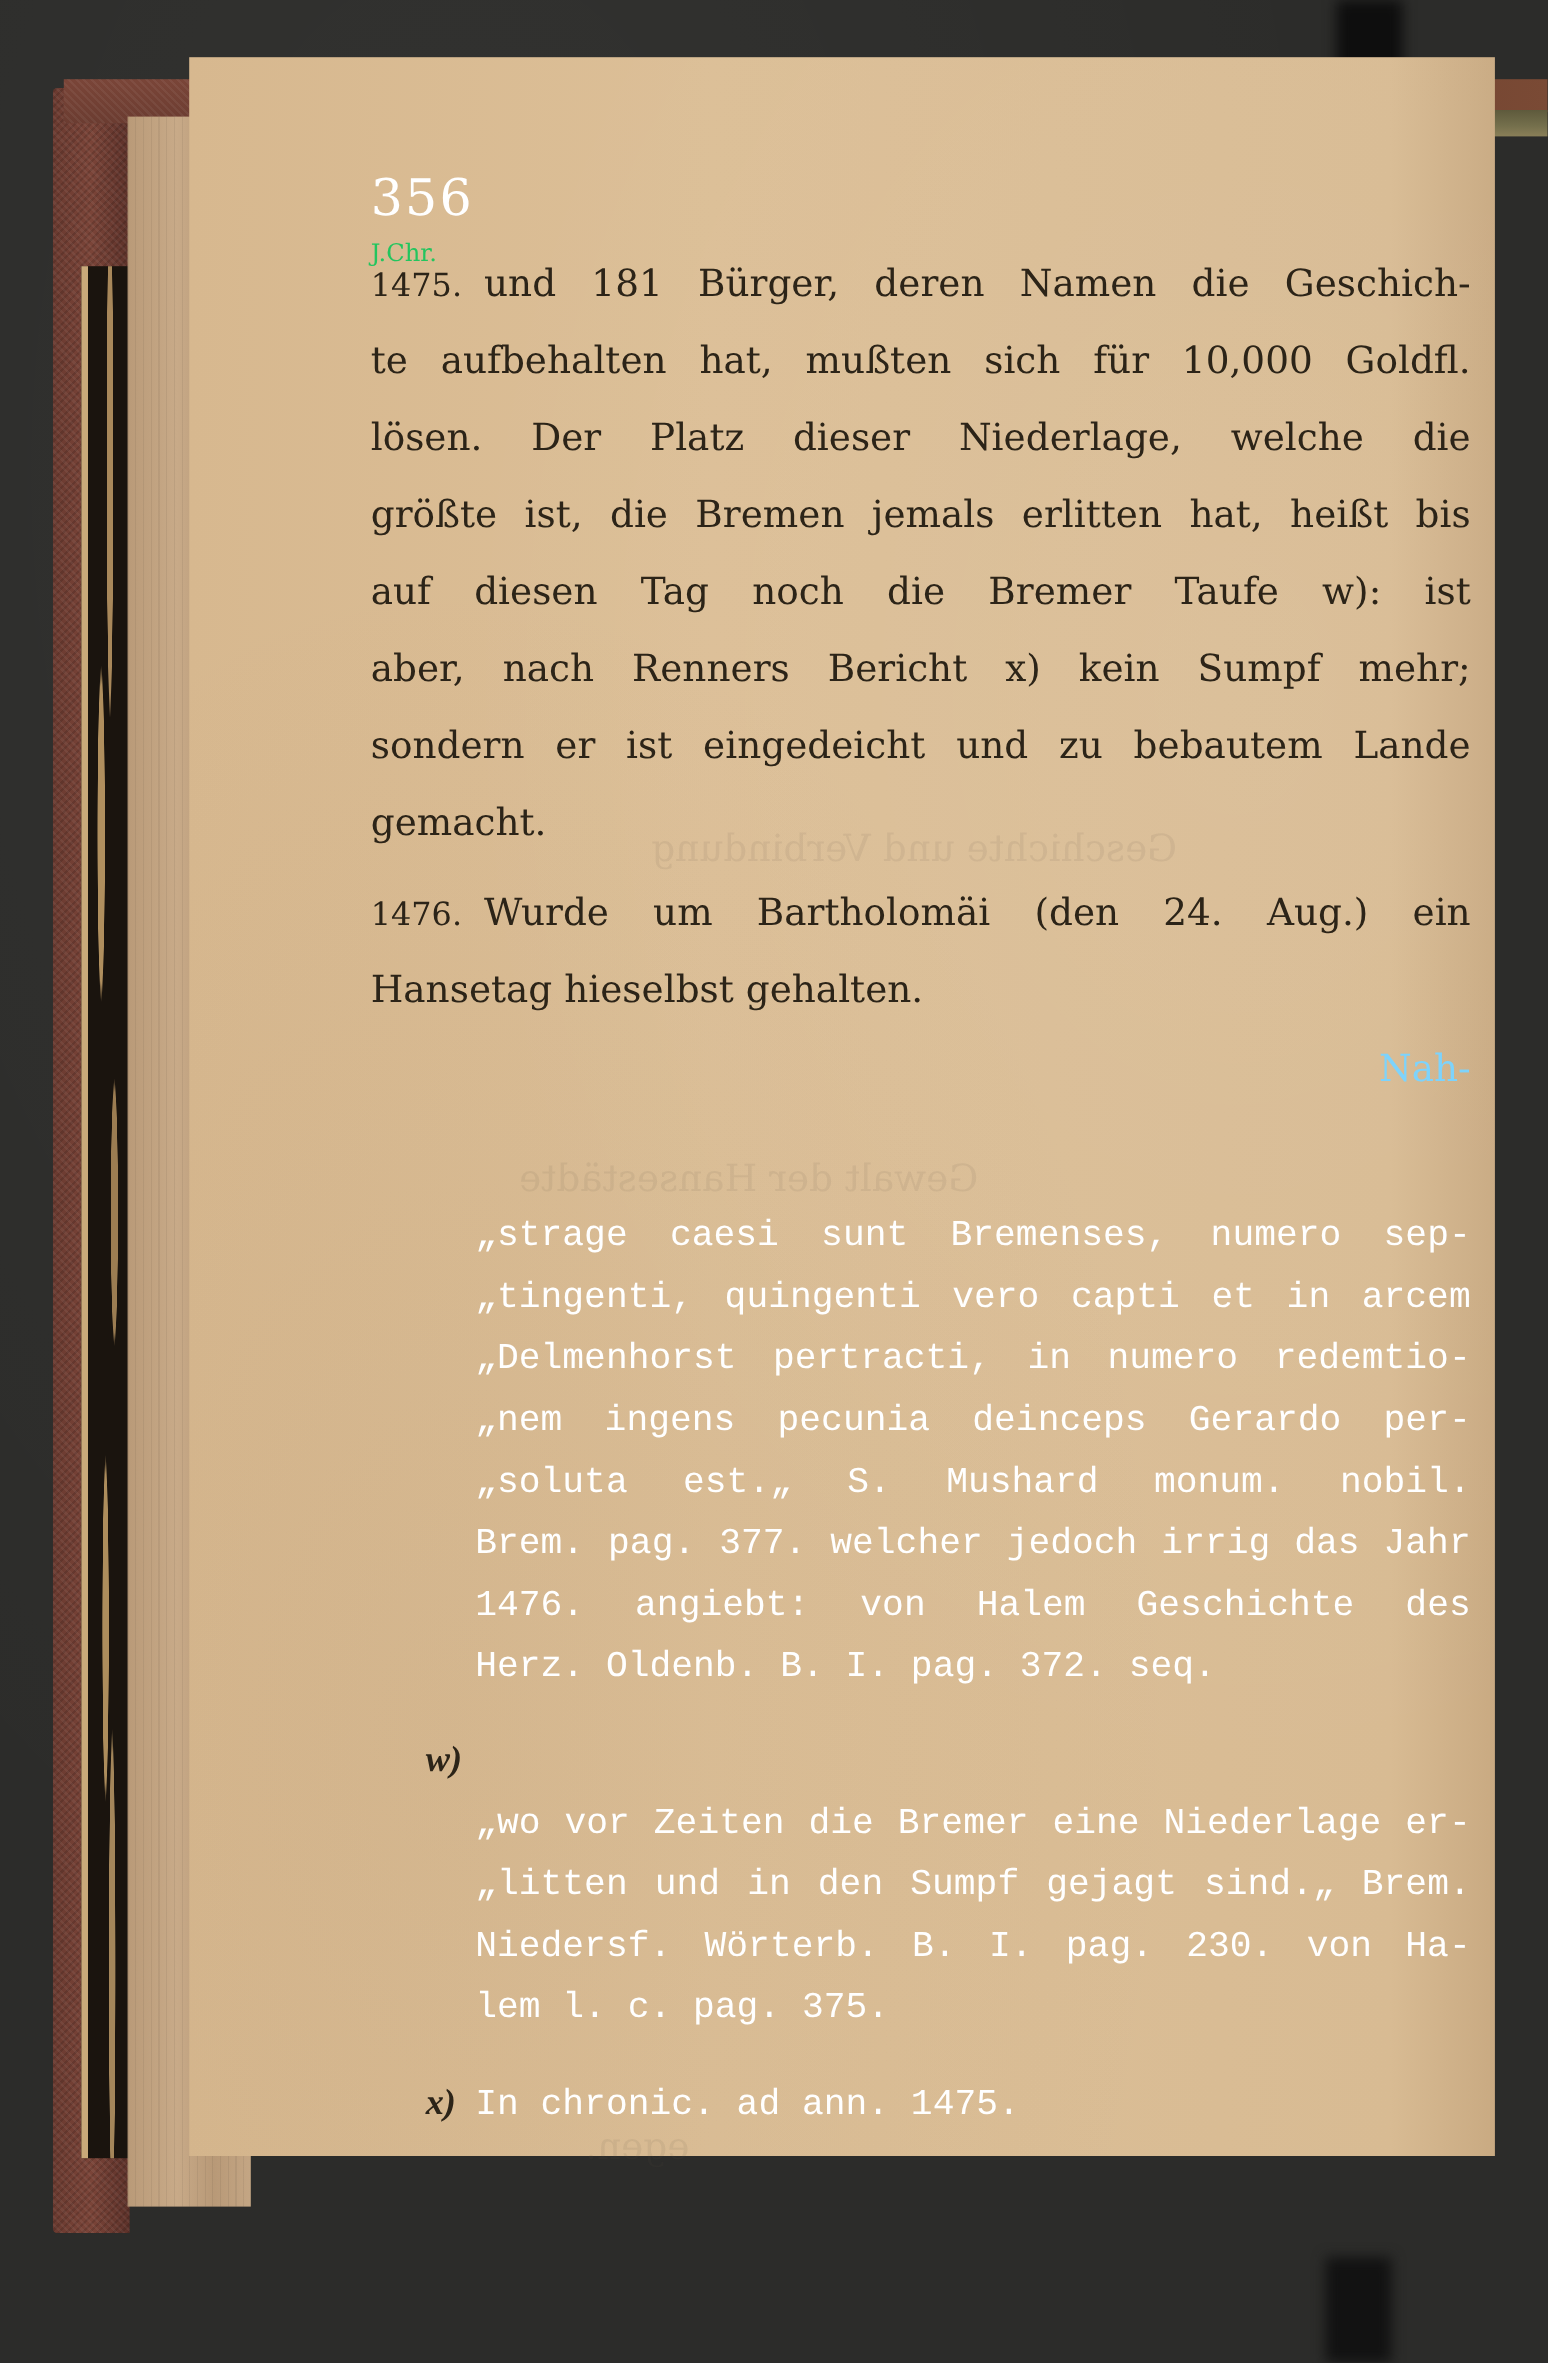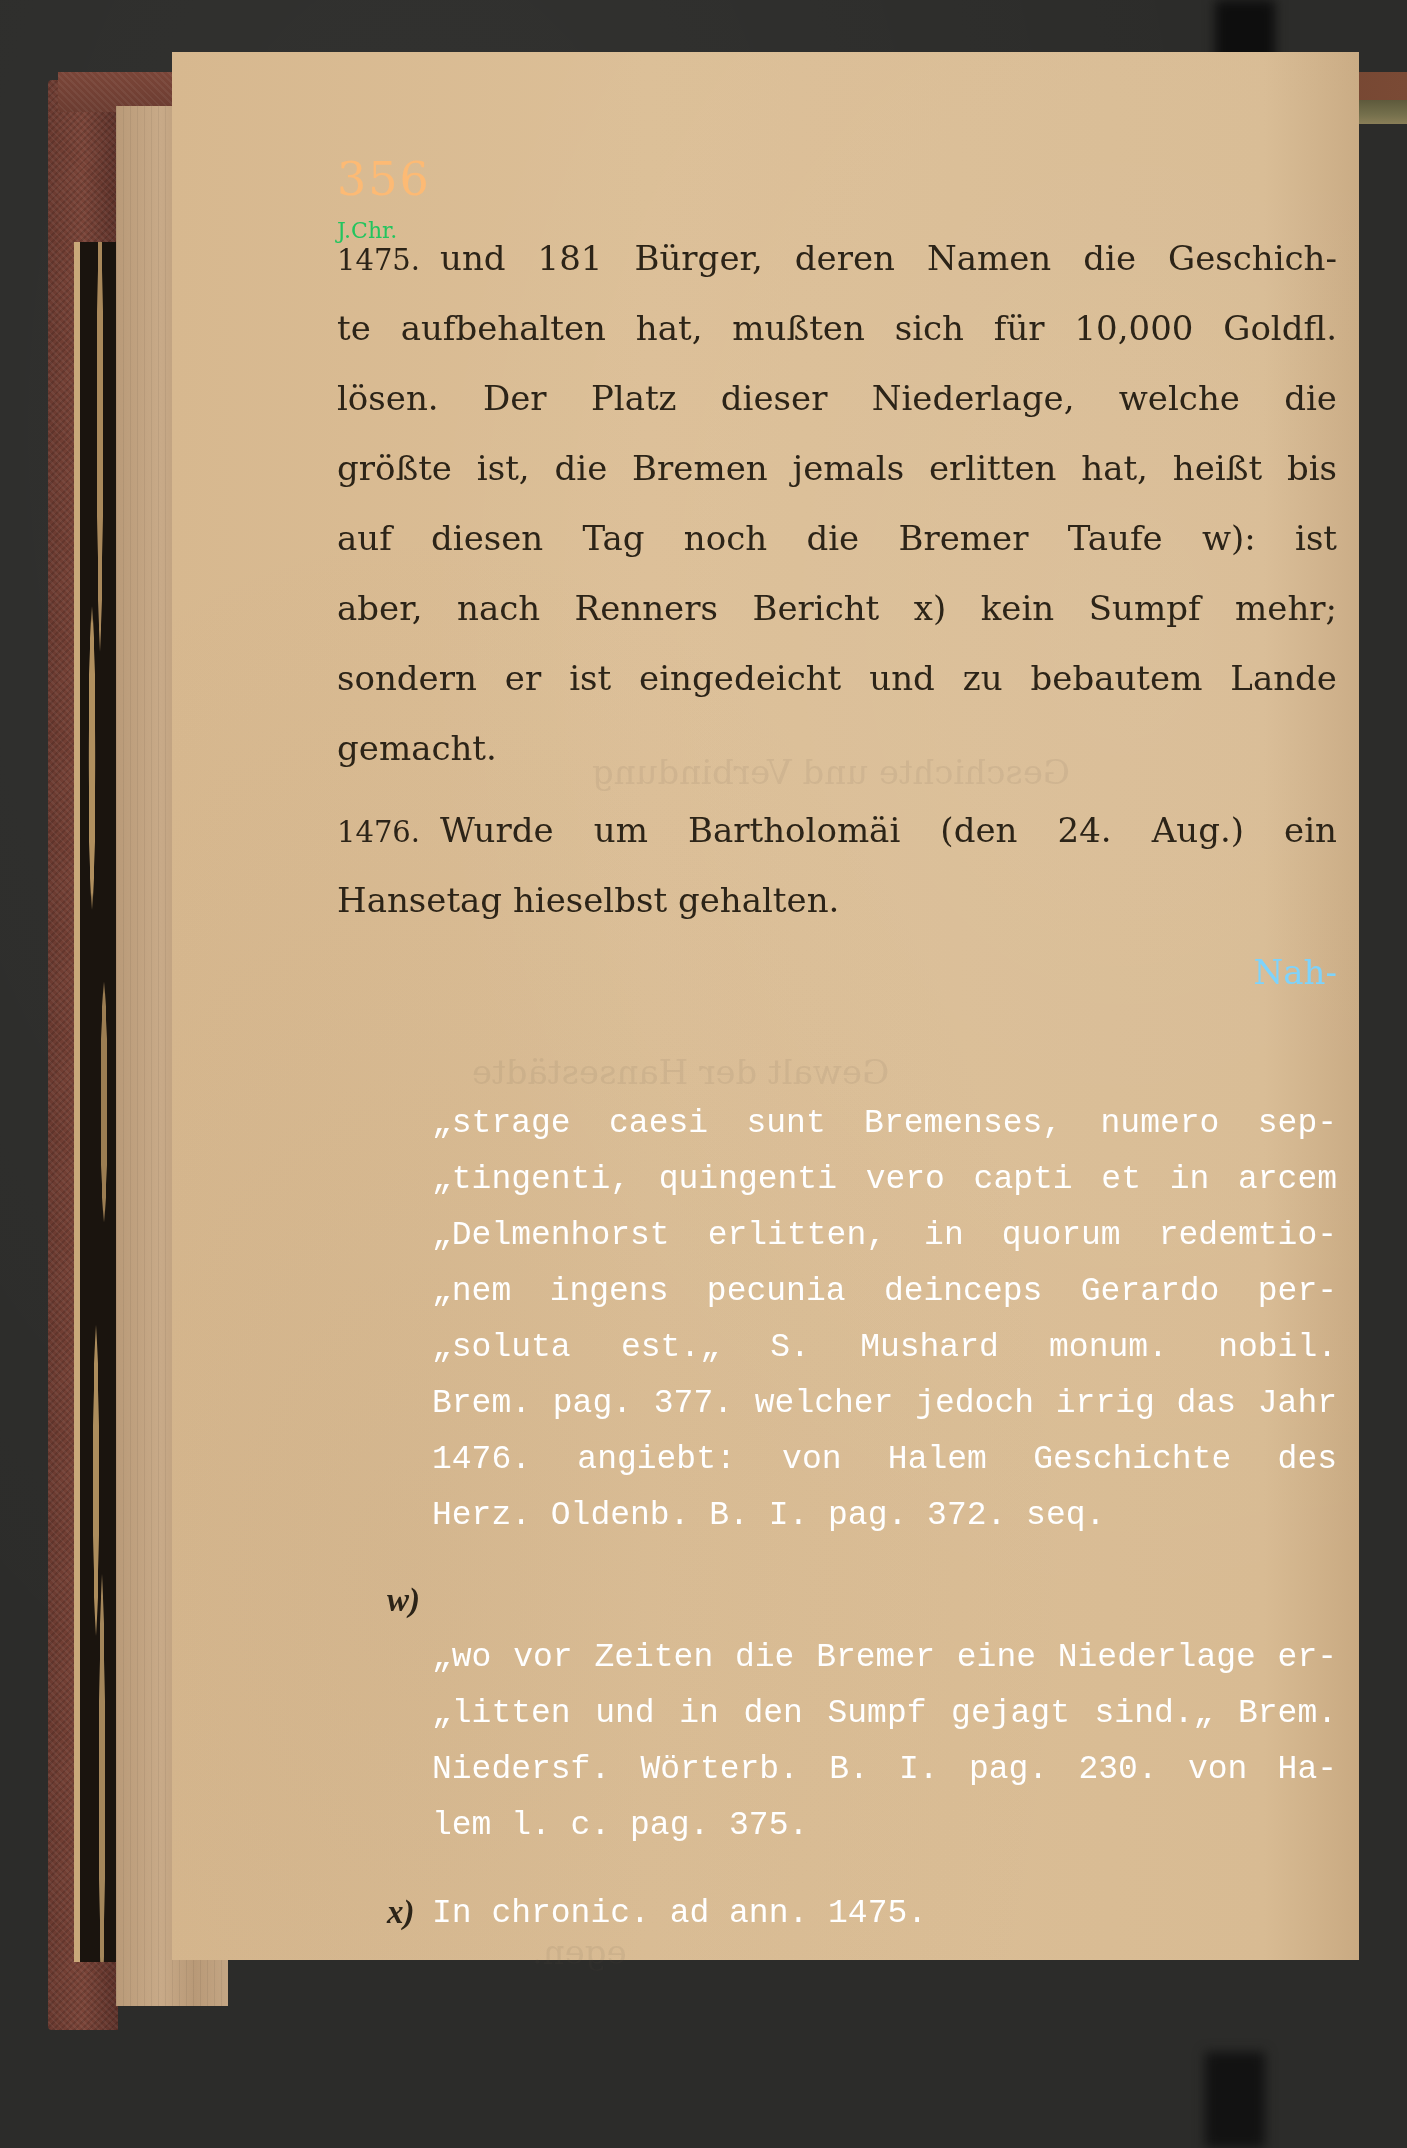--- a/index.html
+++ b/index.html
@@ -78,21 +78,21 @@
       linear-gradient(90deg, #d7b88f 0%, #dcbf97 40%, #d8bb93 92%, #c9aa82 100%);
   }
   
   .content {
     position: absolute; left: 172px; top: 52px; width: 1187px; height: 1908px;
     color: #2f2619;
   }
   .page-number {
     position: absolute; left: 165px; top: 100px;
     font-family: "DejaVu Serif", serif; font-size: 46px; letter-spacing: 2px;
-    color: #fdba74;
+    color: #ffffff;
   }
   .margin-label {
     position: absolute; left: 165px; top: 166px;
     font-family: "DejaVu Serif", serif; font-size: 22px; color: #22c55e;
   }
   .body-line {
     position: absolute; left: 165px; width: 1000px;
     font-family: "DejaVu Serif", serif; font-size: 34px; line-height: 40px;
     white-space: nowrap; text-align: justify; text-align-last: justify;
     color: #2c2418;
@@ -159,21 +159,21 @@
 
   <div class="body-line" style="top:758px;">
     <span class="year-inline">1476.</span><span>Wurde um Bartholomäi (den 24. Aug.) ein</span>
   </div>
   <div class="body-line" style="top:828px;text-align-last:left;">Hansetag hieselbst gehalten.</div>
 
   <div class="catchword" style="top:900px;">Nah-</div>
 
   <div class="note-line" style="top:1052px;">„strage caesi sunt Bremenses, numero sep-</div>
   <div class="note-line" style="top:1108px;">„tingenti, quingenti vero capti et in arcem</div>
-  <div class="note-line" style="top:1164px;">„Delmenhorst erlitten, in quorum redemtio-</div>
+  <div class="note-line" style="top:1164px;">„Delmenhorst pertracti, in numero redemtio-</div>
   <div class="note-line" style="top:1276px;">„soluta est.„ S. Mushard monum. nobil.</div>
   <div class="note-line" style="top:1220px;">„nem ingens pecunia deinceps Gerardo per-</div>
   <div class="note-line" style="top:1332px;">Brem. pag. 377. welcher jedoch irrig das Jahr</div>
   <div class="note-line" style="top:1388px;">1476. angiebt: von Halem Geschichte des</div>
   <div class="note-line last" style="top:1444px;">Herz. Oldenb. B. I. pag. 372. seq.</div>
 
   <div class="note-marker" style="top:1530px;">w)</div>
   <div class="note-line" style="top:1586px;">„wo vor Zeiten die Bremer eine Niederlage er-</div>
   <div class="note-line" style="top:1642px;">„litten und in den Sumpf gejagt sind.„ Brem.</div>
   <div class="note-line" style="top:1698px;">Niedersf. Wörterb. B. I. pag. 230. von Ha-</div>

